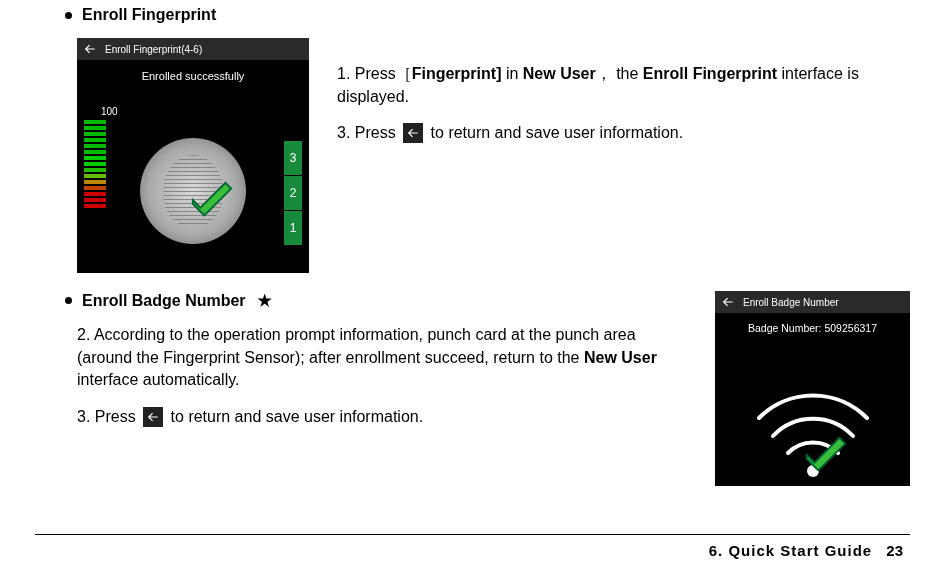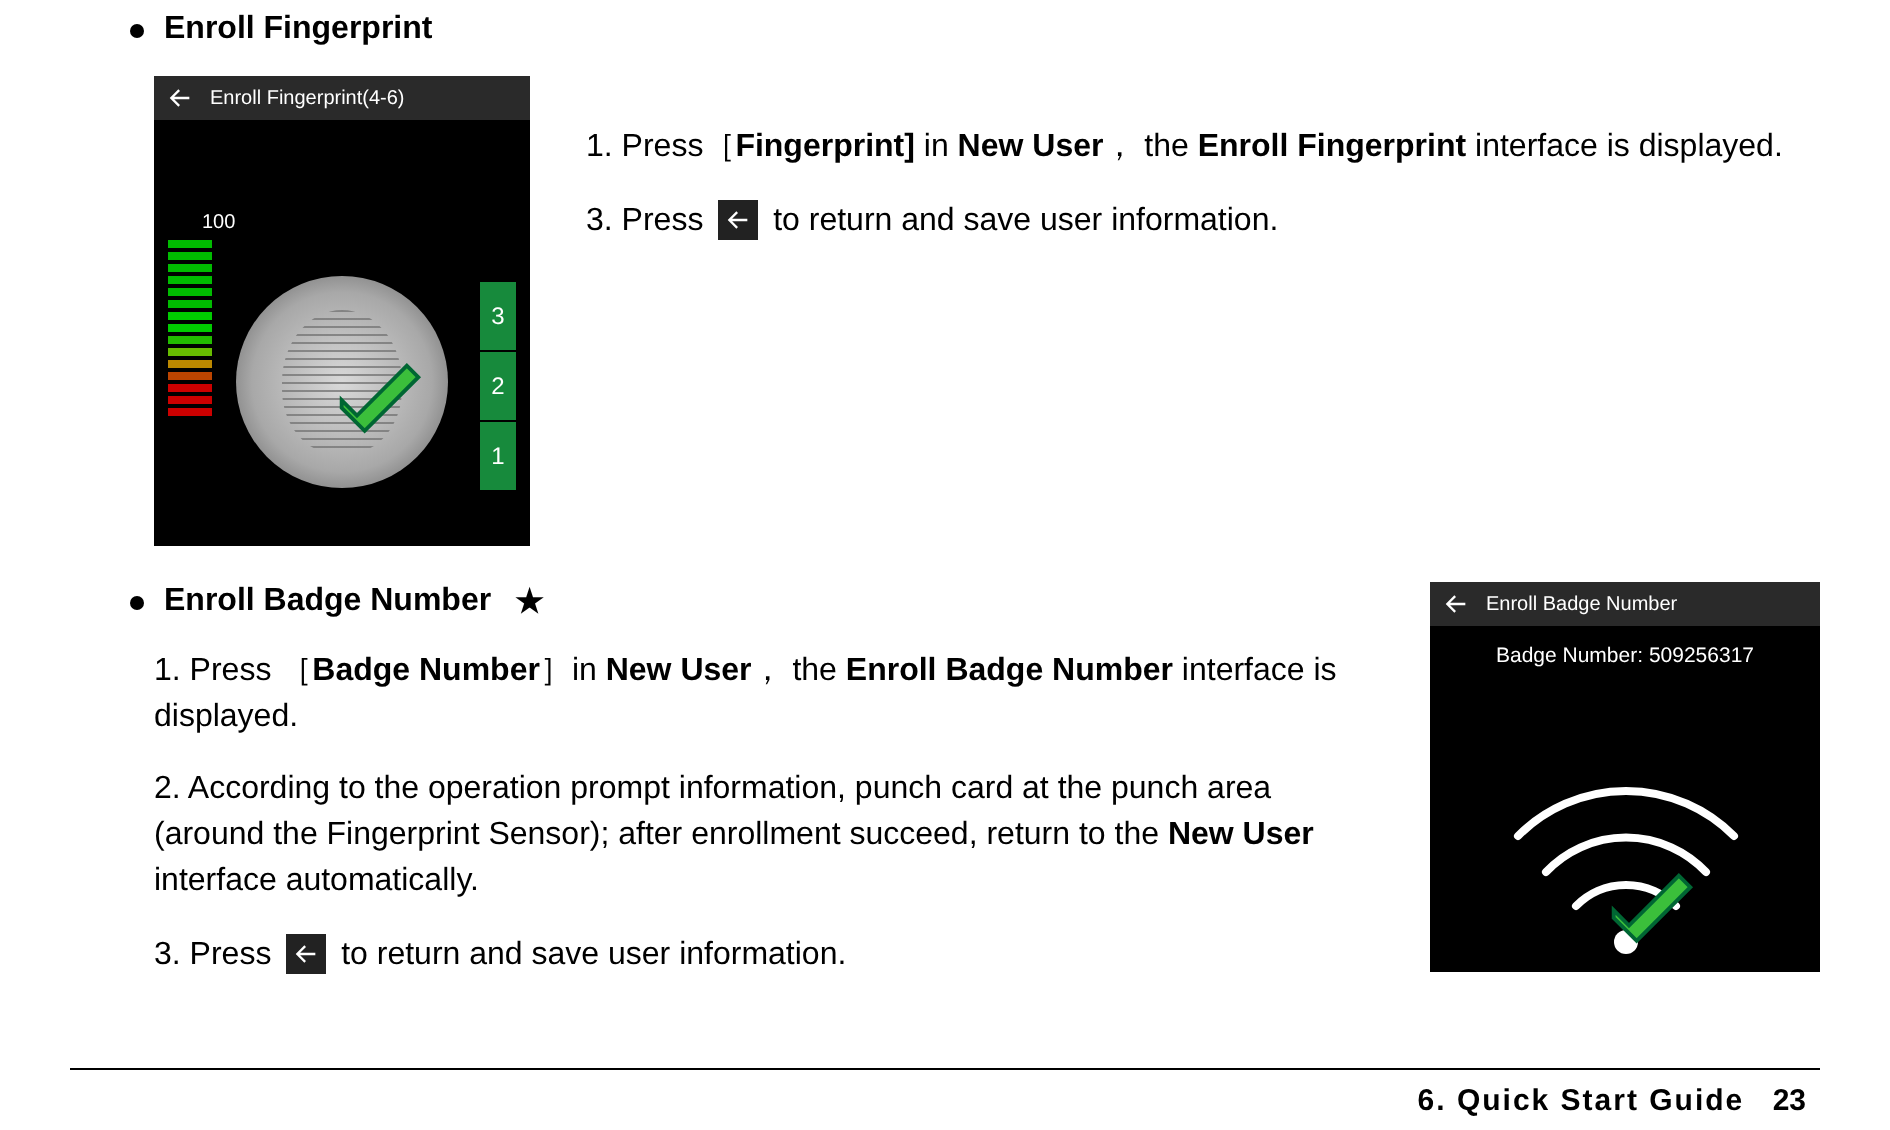--- a/index.html
+++ b/index.html
@@ -24,21 +24,21 @@
       width: 7px; height: 7px; background:#000; border-radius:50%; flex:0 0 auto;
     }
     .section1 {
       display: flex;
       gap: 28px;
       margin-left: 42px;
       align-items: flex-start;
       margin-bottom: 18px;
     }
     .fp-shot {
-      width: 188px; height: 235px; background:#000; position:relative; flex:0 0 auto;
+      width: 232px; height: 235px; background:#000; position:relative; flex:0 0 auto;
     }
     .fp-top {
       height: 22px; background:#2a2a2a; display:flex; align-items:center; gap:8px; padding:0 6px;
     }
     .fp-top svg { flex:0 0 auto; }
     .fp-title { color:#fff; font-size:10px; }
     .fp-status { color:#fff; font-size:11px; text-align:center; padding:10px 0 8px; }
     .fp-body { position:absolute; left:0; right:0; bottom:6px; top:56px; }
     .fp-meter-label { position:absolute; left:24px; top:12px; color:#fff; font-size:10px; }
     .fp-bars { position:absolute; left:7px; top:26px; display:flex; flex-direction:column; gap:2px; }
@@ -81,20 +81,21 @@
 
 <div class="section1">
 
   <div class="fp-shot">
     <div class="fp-top">
       <svg width="14" height="14" viewBox="0 0 24 24">
           <path d="M20 11H7l5-5-1.4-1.4L3.2 12l7.4 7.4L12 18l-5-5h13z" fill="#fff"></path>
         </svg>
       <span class="fp-title">Enroll Fingerprint(4-6)</span>
     </div>
+    <div class="fp-status">Enrolled successfully</div>
     <div class="fp-body">
       <div class="fp-meter-label">100</div>
       <div class="fp-bars">
         <div class="fp-bar" style="background:#0b0"></div>
           <div class="fp-bar" style="background:#0b0"></div>
         <div class="fp-bar" style="background:#0b0"></div>
           <div class="fp-bar" style="background:#0b0"></div>
         <div class="fp-bar" style="background:#0b0"></div>
           <div class="fp-bar" style="background:#0b0"></div>
         <div class="fp-bar" style="background:#0c0"></div>
@@ -136,23 +137,20 @@
 </div>
 
 <div class="section2">
   <div class="left2">
     <div class="bullet-head">
       <span class="bullet-dot"></span>
       <span>Enroll Badge Number</span>
       <span class="star">★</span>
     </div>
     <p>
-      <span>1. Press ［</span><b>Badge Number</b><span>］in </span><b>New User</b><span>， the </span><b>Enroll Badge Number</b><span> interface is displayed.</span>
-    </p>
-    <p>
       <span>2. According to the operation prompt information, punch card at the punch area (around the Fingerprint Sensor); after enrollment succeed, return to the </span><b>New User</b><span> interface automatically.</span>
     </p>
     <p>
       <span>3. Press </span><span class="inline-back"><svg width="14" height="14" viewBox="0 0 24 24">
             <path d="M20 11H7l5-5-1.4-1.4L3.2 12l7.4 7.4L12 18l-5-5h13z" fill="#fff"></path>
           </svg></span><span> to return and save user information.</span>
     </p>
   </div>
 
   <div class="badge-shot">

